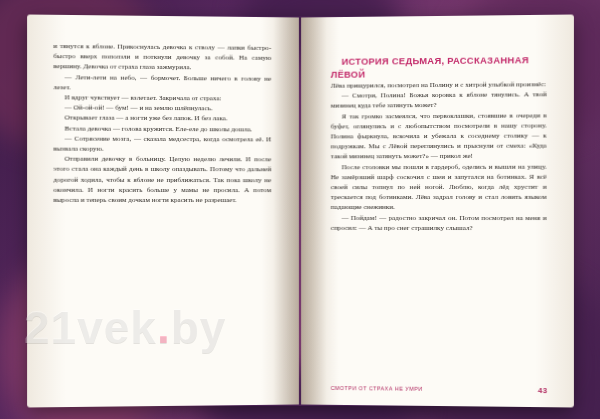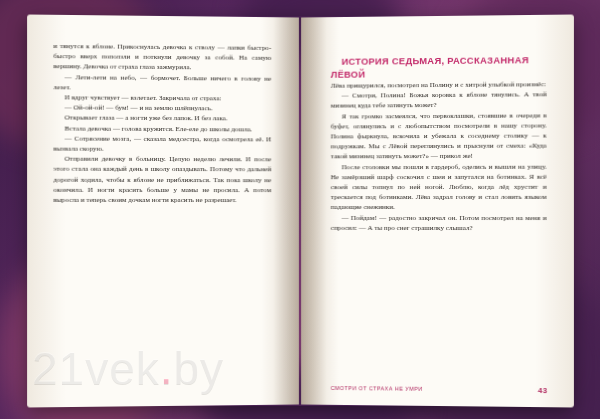--- a/index.html
+++ b/index.html
@@ -129,29 +129,28 @@
   #watermark {
     position: absolute;
     left: 0;
     top: 0;
     width: 600px;
     height: 419px;
     pointer-events: none;
   }
   .wm-big {
     position: absolute;
-    left: 32px;
+    left: 24px;
     top: 300px;
     font-family: "Liberation Sans", sans-serif;
-    font-weight: normal;
+    font-weight: bold;
     font-size: 46px;
     letter-spacing: 1px;
     color: rgba(255,255,255,0.34);
     text-shadow: 0 1px 0 rgba(0,0,0,0.10);
-    margin-top: 41px;
   }
   .wm-dot { color: rgba(255,140,170,0.55); }
   .wm-by { color: rgba(255,255,255,0.30); }
   .wm-corner {
     position: absolute;
     font-family: "Liberation Sans", sans-serif;
     font-weight: bold;
     font-size: 12px;
     color: rgba(255,255,255,0.22);
   }

